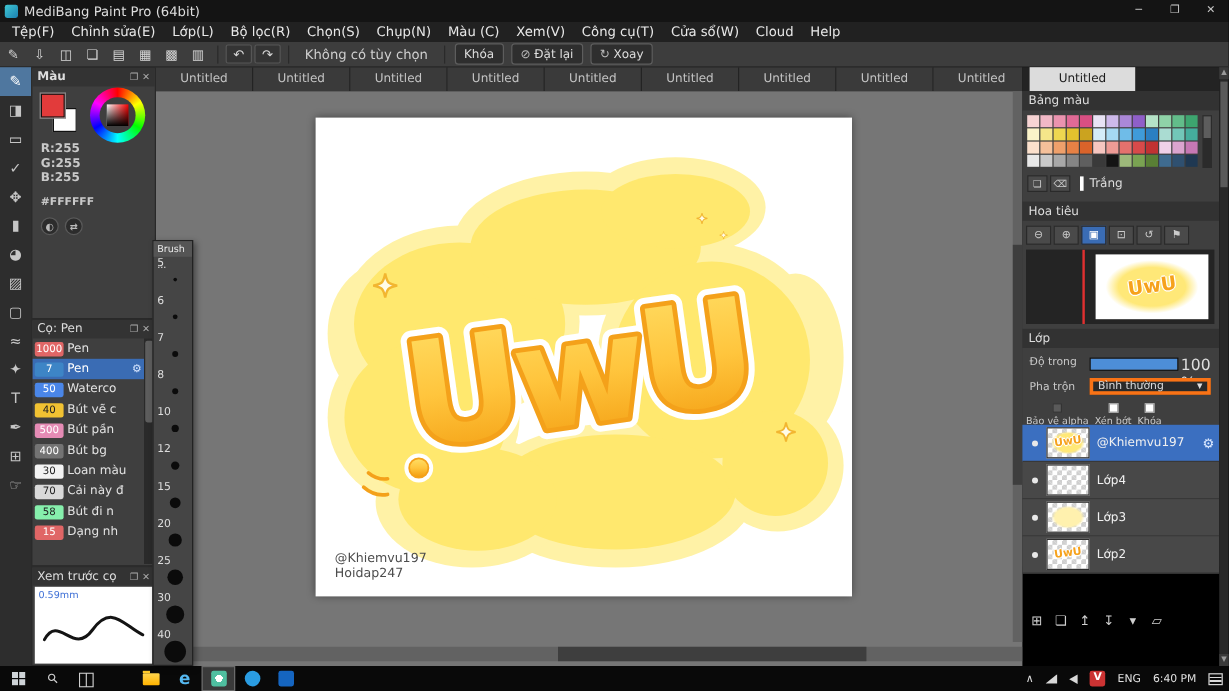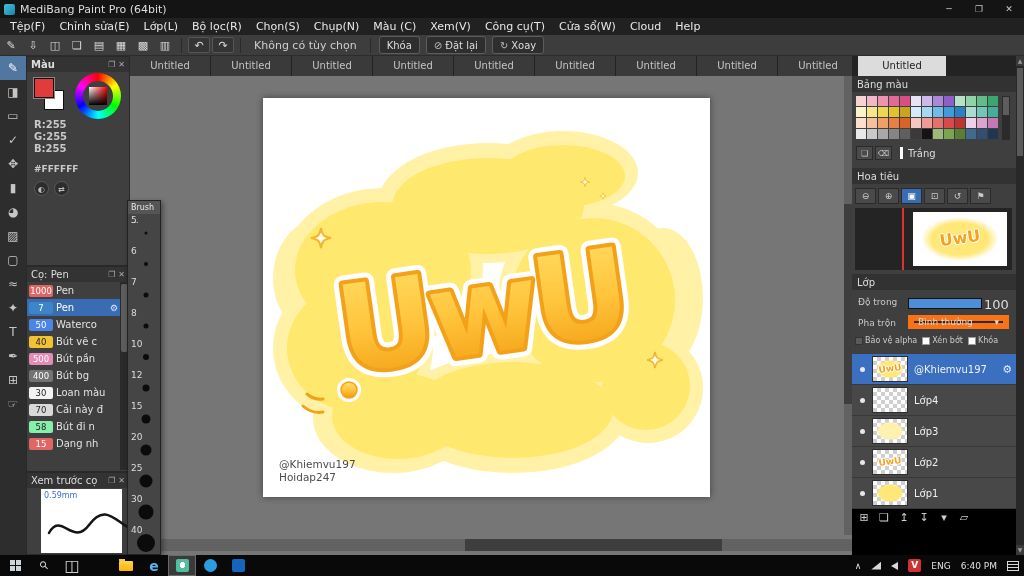--- a/index.html
+++ b/index.html
@@ -59,21 +59,21 @@
   .brush-row.selected{background:#3a6cb4;color:#fff;}
   .brush-chip{min-width:24px;height:12px;border-radius:2px;font-size:8.5px;line-height:12px;
               text-align:center;color:#fff;padding:0 1px;box-sizing:border-box;}
   .brush-chip.dark{color:#222;}
   .brush-name{white-space:nowrap;overflow:hidden;}
   .brush-gear{margin-left:auto;margin-right:2px;font-size:9px;color:#d7e6ff;}
   #brush-scroll{position:absolute;right:0;top:15px;width:9px;bottom:1px;background:#2a2a2a;}
   #brush-scroll .thumb{position:absolute;left:1px;right:1px;top:2px;height:68px;background:#5d5d5d;border-radius:2px;}
   
   #preview-panel{left:26px;top:472px;width:104px;height:83px;}
-  #preview-box{position:absolute;left:2px;top:16px;width:81px;height:64px;background:#fff;margin-left:12px;}
+  #preview-box{position:absolute;left:2px;top:16px;width:98px;height:64px;background:#fff;}
   #preview-size{position:absolute;left:3px;top:2px;font-size:8px;color:#3d6fd6;}
   
   #bs-panel{position:absolute;left:127px;top:200px;width:34px;height:355px;background:#454545;
             border:1px solid #222;box-shadow:2px 2px 5px rgba(0,0,0,.4);z-index:6;box-sizing:border-box;}
   #bs-header{height:13px;background:#555;font-size:8px;color:#e8e8e8;line-height:13px;padding-left:3px;}
   .bs-row{height:31px;position:relative;}
   .bs-num{position:absolute;left:3px;top:1px;font-size:9px;color:#ddd;}
   .bs-dot{position:absolute;left:55%;top:62%;transform:translate(-50%,-50%);background:#0b0b0b;border-radius:50%;}
   
   .tabstrip{position:absolute;left:130px;top:56px;width:722px;height:20px;background:#232323;
@@ -115,24 +115,24 @@
   .mini-uwu{position:absolute;left:50%;top:50%;transform:translate(-50%,-55%) rotate(-8deg);
             font-weight:bold;color:#f6a21c;
             text-shadow:-1px 0 #fff,1px 0 #fff,0 -1px #fff,0 1px #fff;}
   #nav-thumb .mini-uwu{font-size:16px;}
   
   .rp-label{position:absolute;left:6px;font-size:9px;color:#c9c9c9;}
   #op-track{position:absolute;left:56px;top:222px;width:72px;height:9px;background:#1d1d1d;border:1px solid #101010;}
   #op-fill{height:100%;background:#4d8ed8;}
   #op-value{position:absolute;left:132px;top:221px;font-size:13px;color:#ddd;}
   #blend-select{position:absolute;left:56px;top:239px;width:101px;height:14px;background:#2a2a2a;
-                border:6px solid #f97316;color:#ddd;font-size:9px;display:flex;align-items:center;
+                border:3px solid #f97316;color:#ddd;font-size:9px;display:flex;align-items:center;
                 padding:0 4px;box-sizing:border-box;justify-content:space-between;}
   #checks{position:absolute;left:3px;top:260px;display:flex;align-items:center;gap:5px;}
-  .check{display:flex;align-items:center;gap:2px;font-size:8px;color:#ccc;white-space:nowrap;}
+  .check{display:flex;align-items:center;gap:2px;font-size:8px;color:#ccc;white-space:nowrap;flex-direction:column;}
   .cb{width:8px;height:8px;background:#fff;border:1px solid #999;box-sizing:border-box;}
   .cb.dark{background:#5a5a5a;border-color:#333;}
   #layer-list{position:absolute;left:0;top:278px;width:164px;}
   .layer-row{height:30px;display:flex;align-items:center;background:#484848;border-bottom:1px solid #383838;}
   .layer-row.selected{background:#3b6fc0;}
   .vis-dot{width:5px;height:5px;border-radius:50%;background:#e8e8e8;margin:0 7px 0 8px;flex:none;}
   .layer-thumb{width:34px;height:24px;flex:none;position:relative;overflow:hidden;border:1px solid #2e2e2e;
     background-image:linear-gradient(45deg,#cfcfcf 25%,transparent 25%,transparent 75%,#cfcfcf 75%),
                      linear-gradient(45deg,#cfcfcf 25%,#fff 25%,#fff 75%,#cfcfcf 75%);
     background-size:8px 8px;background-position:0 0,4px 4px;background-color:#fff;}
@@ -554,25 +554,20 @@
           <span class="layer-thumb blob_light"></span>
           <span class="layer-name">Lớp3</span>
         </div>
         <div class="layer-row">
           <span class="vis-dot"></span>
           <span class="layer-thumb text">
             <span class="mini-uwu">UwU</span>
           </span>
           <span class="layer-name">Lớp2</span>
         </div>
-        <div class="layer-row">
-          <span class="vis-dot"></span>
-          <span class="layer-thumb blob"></span>
-          <span class="layer-name">Lớp1</span>
-        </div>
       </div>
     <div id="layer-btns">
         <span class="lb">⊞</span>
         <span class="lb">❏</span>
         <span class="lb">↥</span>
         <span class="lb">↧</span>
         <span class="lb">▾</span>
         <span class="lb">▱</span>
       </div>
   </div>

